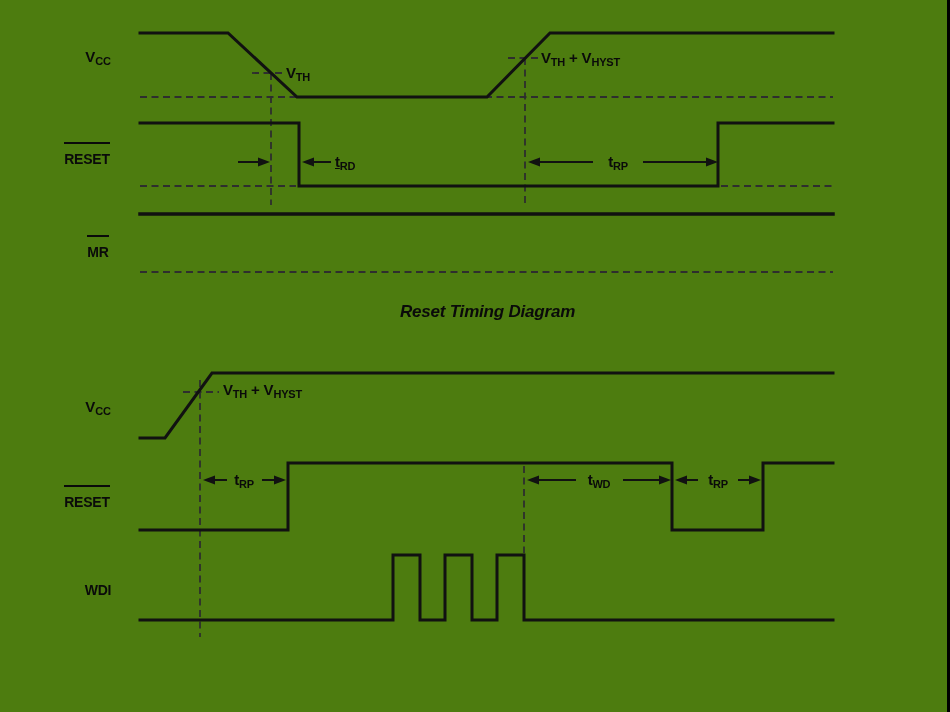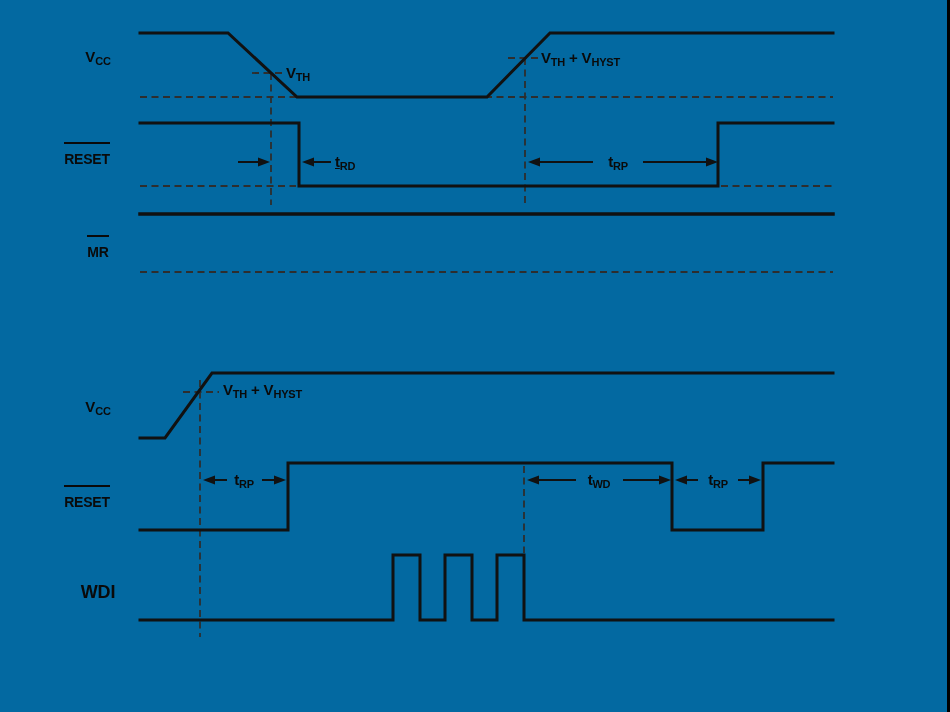--- a/index.html
+++ b/index.html
@@ -1,17 +1,17 @@
 <!DOCTYPE html>
 <html><head>
 <meta charset="utf-8">
 <style>
   html,body{margin:0;padding:0;background:#ffffff;}
   #stage{
-    position:relative;width:950px;height:712px;background:#0369a1;
+    position:relative;width:950px;height:712px;background:#4d7c0f;
     font-family:"Liberation Sans",sans-serif;overflow:hidden;
   }
   #rightBorder{
     position:absolute;top:0;right:0;width:3px;height:712px;background:#000;
   }
   svg{position:absolute;left:0;top:0;}
   .wave{fill:none;stroke:#111;stroke-width:3;stroke-linejoin:miter;stroke-linecap:square;}
   .wave-thick{fill:none;stroke:#111;stroke-width:3.5;stroke-linecap:square;}
   .dash{fill:none;stroke:#2e2e2e;stroke-width:1.8;stroke-dasharray:7 4.5;}
   .arrowline{stroke:#111;stroke-width:2;}
@@ -89,30 +89,31 @@
   <div class="lbl" style="left:541px;top:50px;"><span>V</span><span class="sub">TH</span><span> + V</span><span class="sub">HYST</span></div>
 
   <div class="lbl center" style="left:58px;top:142px;width:58px;font-size:14px;"><span class="ov">RESET</span></div>
 
   <div class="lbl" style="left:335px;top:154px;text-decoration:underline;"><span>t</span><span class="sub">RD</span></div>
 
   <div class="lbl center" style="left:596px;top:154px;width:44px;"><span>t</span><span class="sub">RP</span></div>
 
   <div class="lbl center" style="left:80px;top:235px;width:36px;font-size:14px;"><span class="ov">MR</span></div>
 
+  <div class="title" style="top:302px;">Reset Timing Diagram</div>
 
   <div class="lbl center" style="left:72px;top:399px;width:52px;"><span>V</span><span class="sub">CC</span></div>
 
   <div class="lbl" style="left:223px;top:382px;"><span>V</span><span class="sub">TH</span><span> + V</span><span class="sub">HYST</span></div>
 
   <div class="lbl center" style="left:58px;top:485px;width:58px;font-size:14px;"><span class="ov">RESET</span></div>
 
   <div class="lbl center" style="left:222px;top:472px;width:44px;"><span>t</span><span class="sub">RP</span></div>
 
   <div class="lbl center" style="left:576px;top:472px;width:46px;text-align:center;"><span>t</span><span class="sub">WD</span></div>
 
   <div class="lbl center" style="left:696px;top:472px;width:44px;"><span>t</span><span class="sub">RP</span></div>
 
-  <div class="lbl center" style="left:76px;top:583px;width:44px;font-size:18px;"><span>WDI</span></div>
+  <div class="lbl center" style="left:76px;top:583px;width:44px;font-size:14px;"><span>WDI</span></div>
 
 
   <div id="rightBorder"></div>
 </div>
 
 </body></html>

